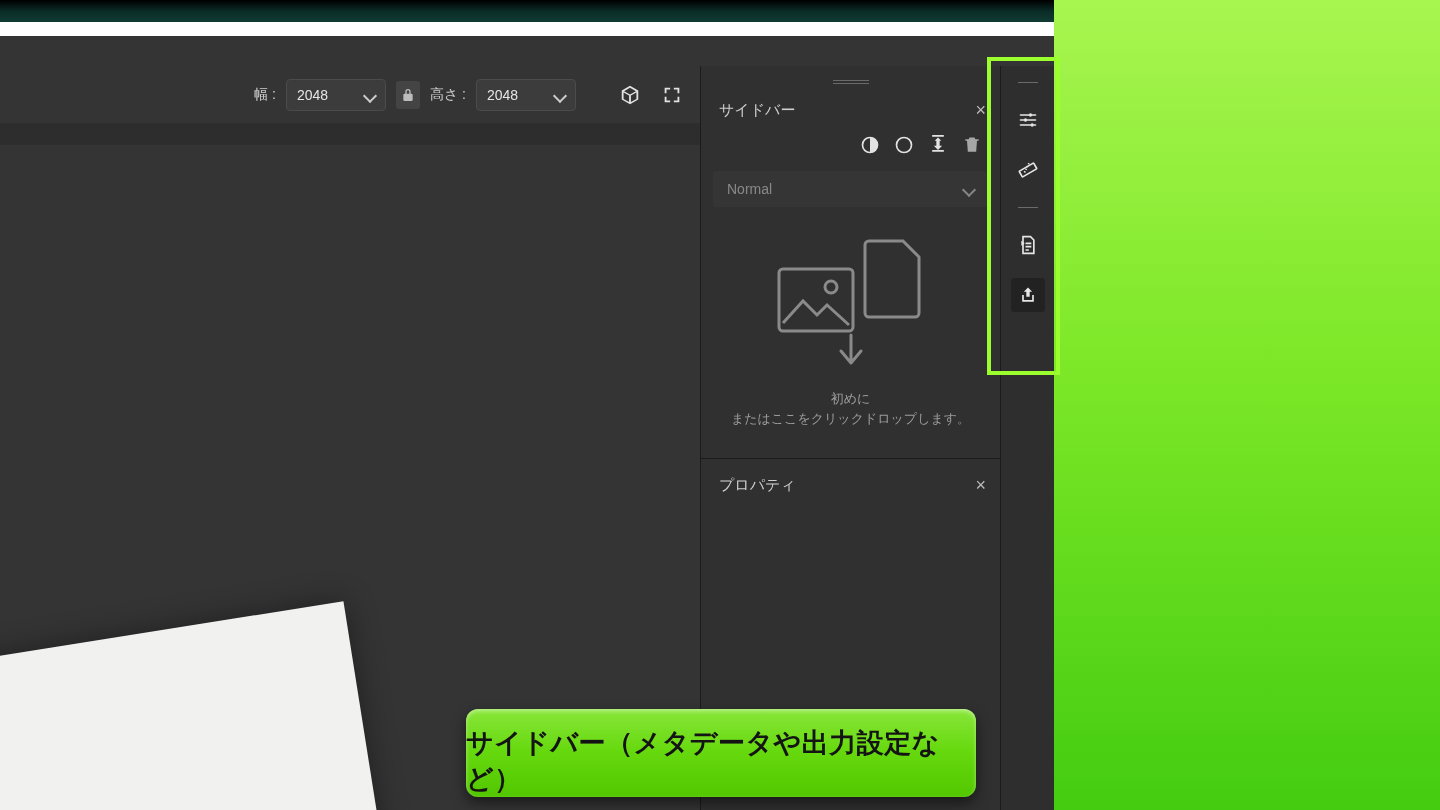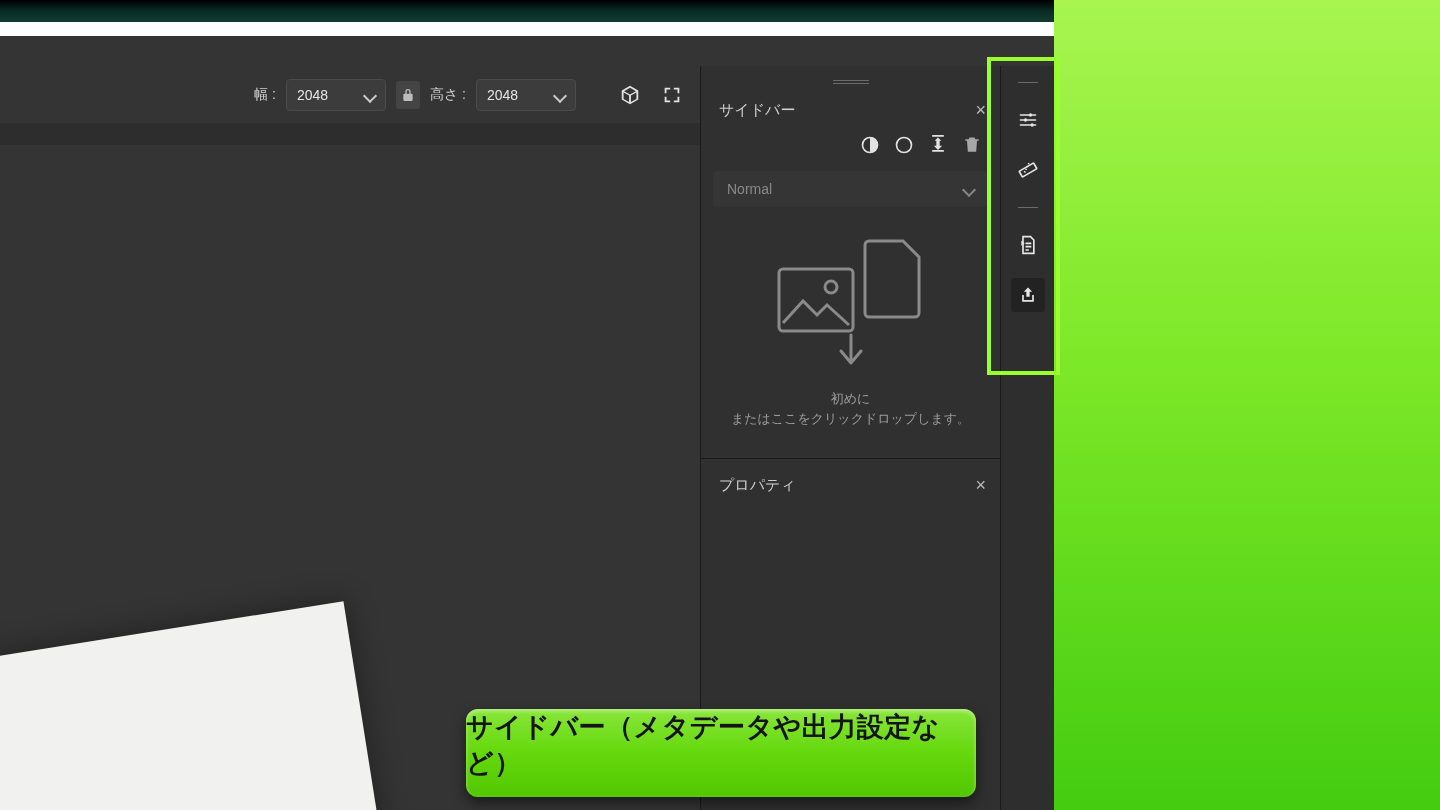--- a/index.html
+++ b/index.html
@@ -37,21 +37,21 @@
 #dz-text{font-size:13px;line-height:1.5;margin-top:16px}
 #dz-text .u{cursor:pointer}
 #prop-panel{border-top:1px solid #1b1b1b;margin-top:4px}
 #right-rail{position:absolute;left:1000px;top:44px;width:54px;height:766px;background:#2e2e2e;border-left:1px solid #1b1b1b}
 #rail-inner{position:absolute;top:0;left:0;width:54px;display:flex;flex-direction:column;align-items:center;padding-top:12px;gap:16px}
 .rail-div{width:20px;height:0;border-top:1px solid #6a6a6a;margin:4px 0}
 .rail-btn{width:34px;height:34px;display:flex;align-items:center;justify-content:center;cursor:pointer;border-radius:3px}
 .rail-active{background:#222}
 .rail-ic{width:20px;height:20px;fill:#e6e6e6}
 #rail-highlight{position:absolute;left:987px;top:57px;width:73px;height:318px;border:4px solid #9bff2e;pointer-events:none}
-#caption{position:absolute;left:466px;top:709px;width:510px;height:88px;border-radius:12px;background:linear-gradient(to bottom,#89e63a 0%,#66d90e 48%,#52c700 100%);box-shadow:inset 0 2px 4px rgba(255,255,255,.45),0 6px 14px rgba(0,0,0,.5);display:flex;align-items:flex-start;justify-content:center}
+#caption{position:absolute;left:466px;top:709px;width:510px;height:88px;border-radius:12px;background:linear-gradient(to bottom,#89e63a 0%,#66d90e 48%,#52c700 100%);box-shadow:inset 0 2px 4px rgba(255,255,255,.45),0 6px 14px rgba(0,0,0,.5);display:flex;align-items:flex-end;justify-content:center}
 #caption span{font-size:27px;font-weight:600;color:#141414;letter-spacing:.5px}
 #arrow-down{display:inline-block}
 </style>
 </head>
 <body>
 
 <div id="stage">
   <div id="green-bg"></div>
   <div id="dark-top"></div>
 

